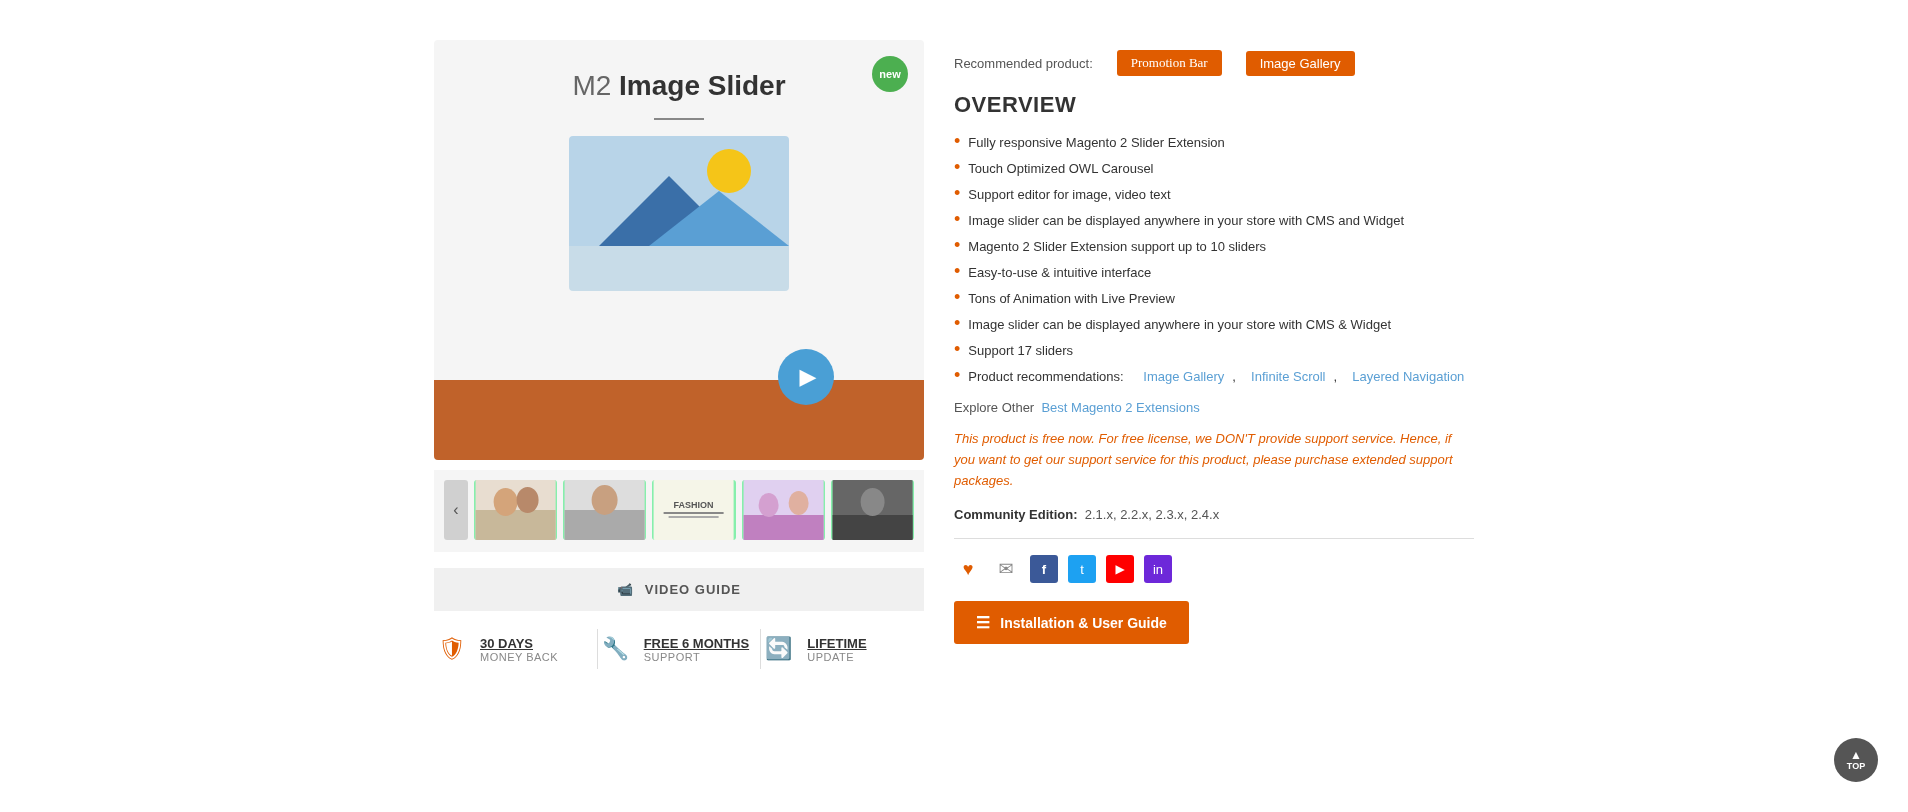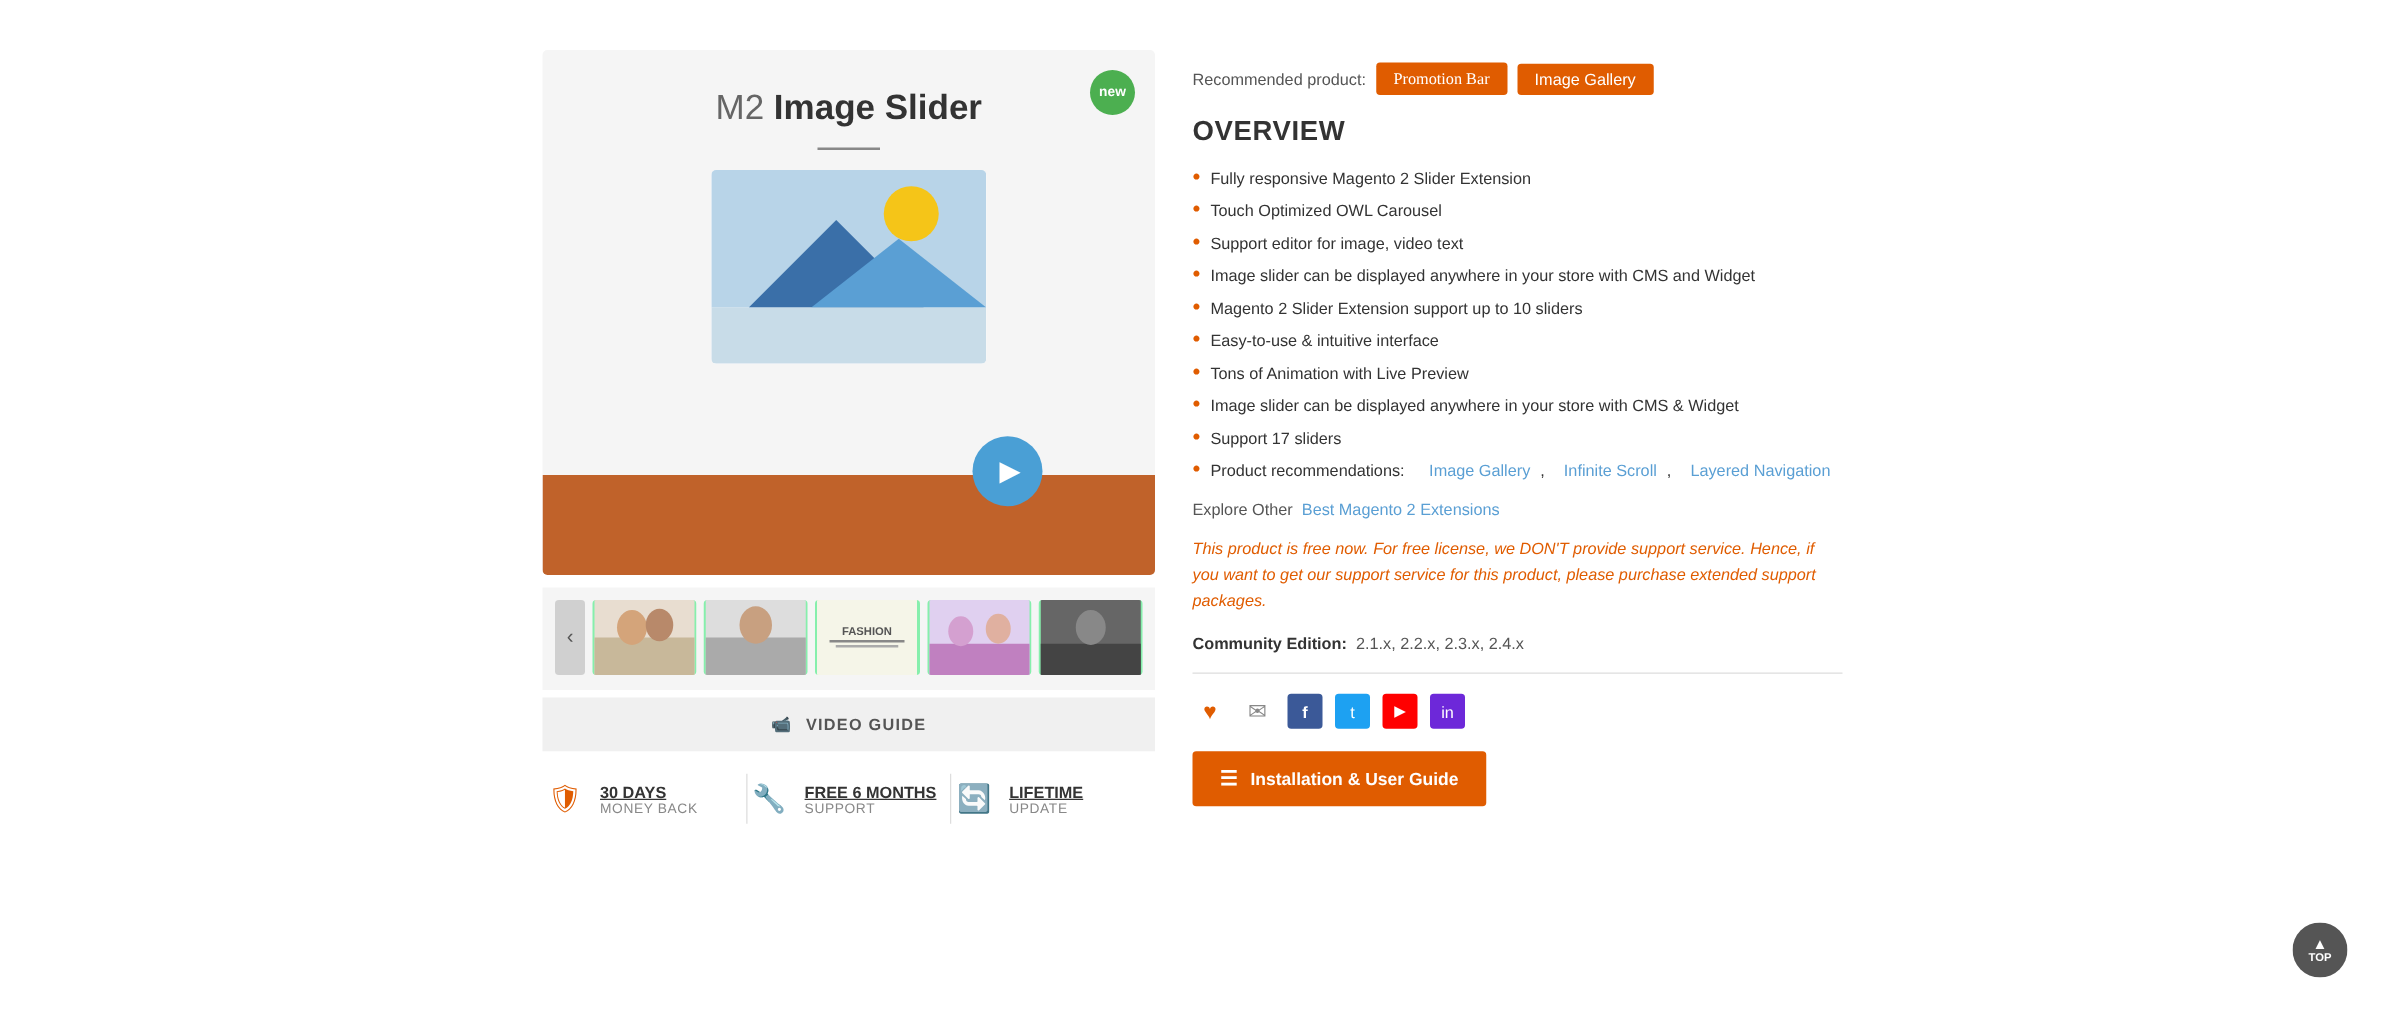--- a/index.html
+++ b/index.html
@@ -158,21 +158,21 @@
       width: 100%;
       height: 100%;
     }
 
     
     .video-guide-bar {
       width: 490px;
       background: #f0f0f0;
       text-align: center;
       padding: 14px;
-      margin-top: 6px;
+      margin-top: 16px;
       cursor: pointer;
       font-size: 13px;
       font-weight: bold;
       color: #555;
       letter-spacing: 1px;
     }
 
     .video-guide-bar .cam-icon {
       margin-right: 6px;
     }
@@ -223,21 +223,21 @@
     
     .right-col {
       flex: 1;
       max-width: 520px;
       padding-top: 10px;
     }
 
     .recommended-row {
       display: flex;
       align-items: center;
-      gap: 8px;
+      gap: 24px;
       margin-bottom: 16px;
     }
 
     .recommended-label {
       font-size: 13px;
       color: #555;
     }
 
     .btn-orange {
       background: #e05c00;

